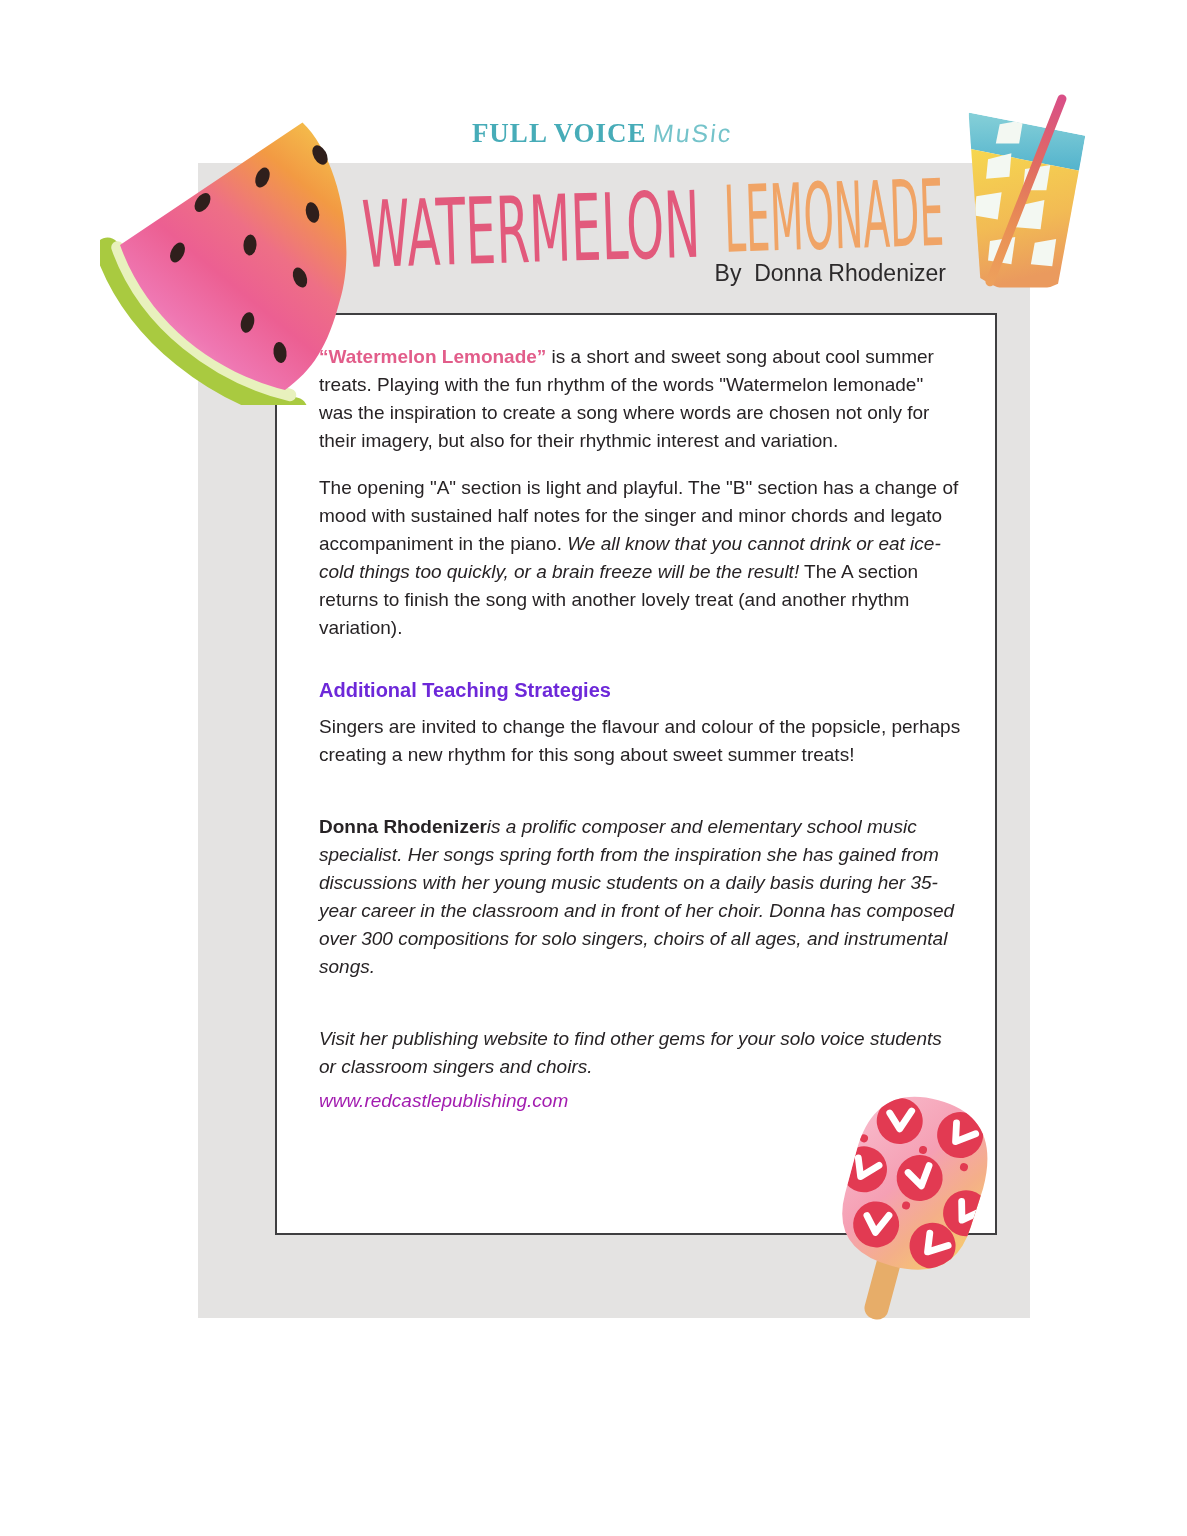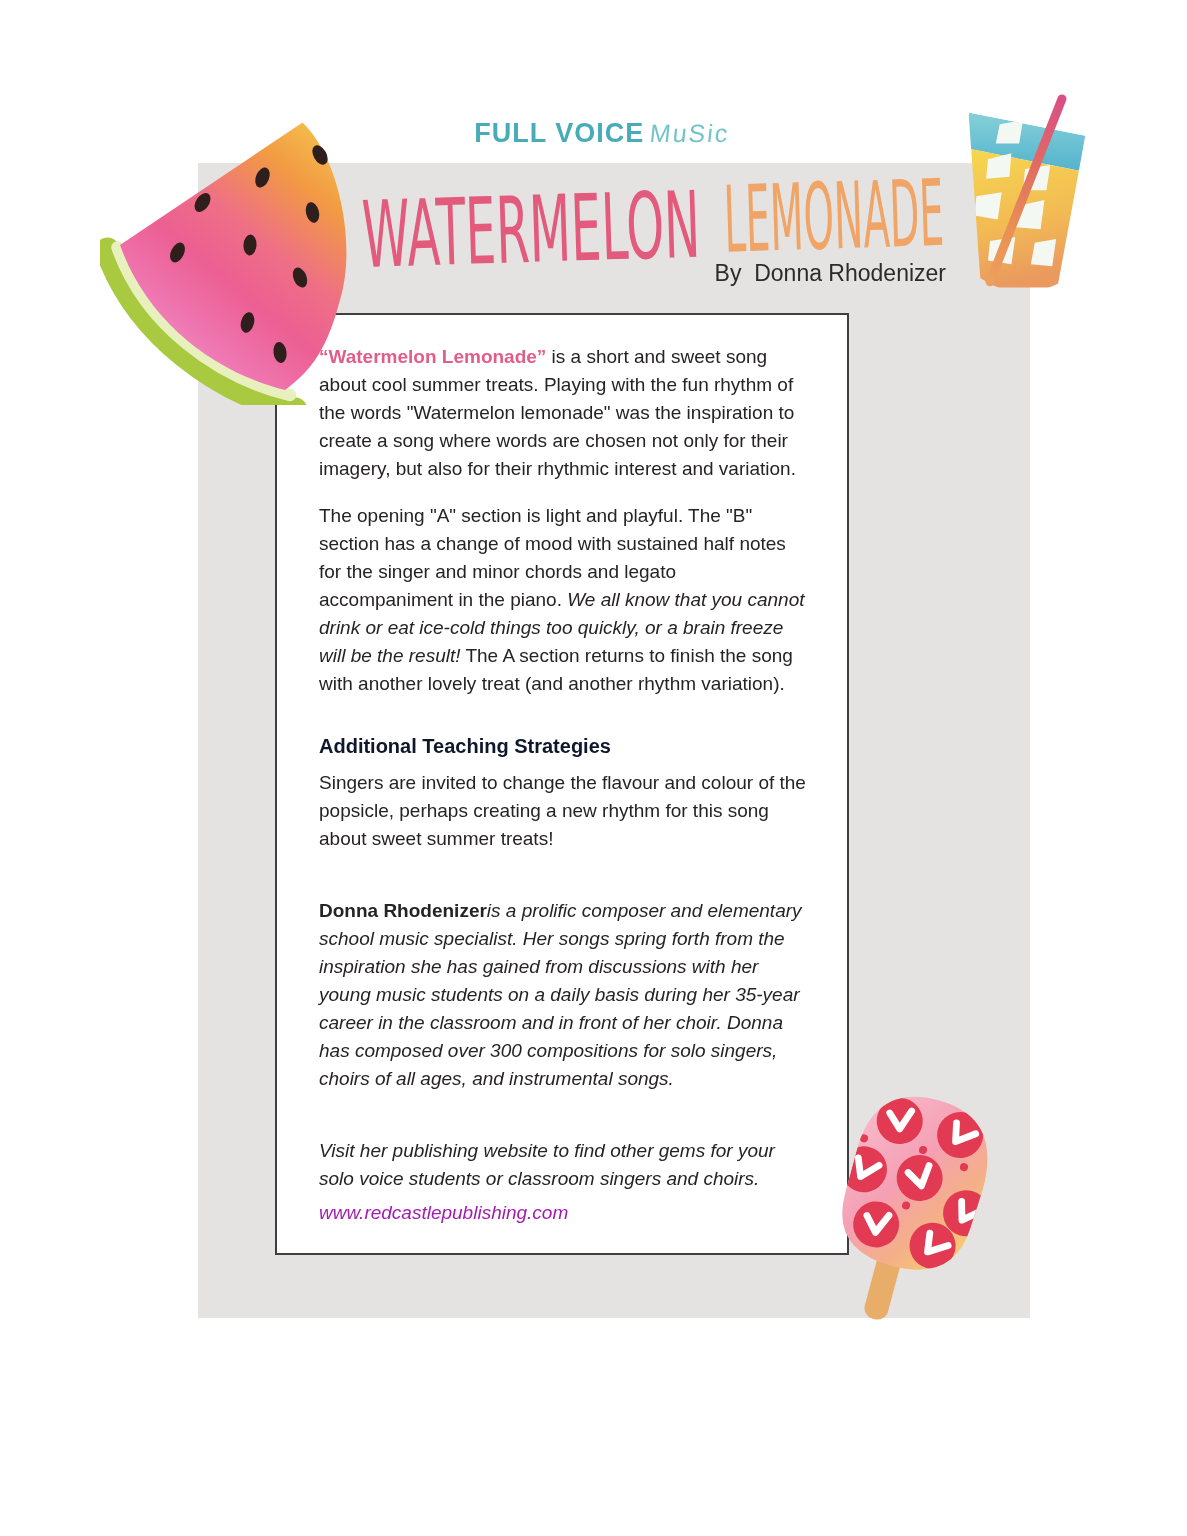--- a/index.html
+++ b/index.html
@@ -14,51 +14,51 @@
     position:absolute; left:198px; top:163px;
     width:832px; height:1155px;
     background:#e4e3e2;
     z-index:1;
   }
   .logo {
     position:absolute; left:402px; top:118px; width:400px;
     text-align:center; z-index:3; white-space:nowrap;
   }
   .logo-main {
-    font-weight:bold; font-size:27px; letter-spacing:1px; color:#47acb8;
+    font-weight:bold; font-size:27px; letter-spacing:1px; color:#47acb8;font-family:Liberation Serif, serif;
   }
   .logo-sub {
     display:inline-block; font-size:25px; letter-spacing:2px;
     color:#74c3ca; transform:skewX(-6deg); margin-left:6px;
   }
   .title-wrap {
     position:absolute; left:358px; top:170px; width:590px; height:108px;
     z-index:3; transform:rotate(-1.8deg);
   }
   .title-wrap svg { display:block; }
   .byline {
     position:absolute; left:546px; top:260px; width:400px;
     text-align:right; font-size:23px; color:#2c2a2b;
     white-space:pre; z-index:3;
   }
   .sheet {
-    position:absolute; left:275px; top:313px; width:574px; min-height:922px;
+    position:absolute; left:275px; top:313px; width:722px; min-height:922px;
     background:#ffffff; border:2px solid #3f3f41;
     padding:28px 34px 26px 42px;
     z-index:2;
   }
   .sheet p {
     font-size:19px; line-height:28px; color:#272325;
     margin-bottom:19px;
   }
   .sheet p.gap-top { margin-top:8px; }
   .sheet p.big-gap-top { margin-top:44px; }
   .lead-pink { color:#e25d8a; font-weight:bold; }
   h2.strategies {
-    color:#0f172a; font-size:20px; line-height:29px;
+    color:#6d28d9; font-size:20px; line-height:29px;
     margin:34px 0 3px 0; font-weight:bold;
   }
   .italic { font-style:italic; }
   .bio em { font-style:italic; }
   .bio strong { font-weight:bold; font-style:normal; }
   .weblink {
     display:inline-block; font-size:19px; line-height:28px;
     color:#a21caf; font-style:italic; text-decoration:none;
     margin-top:6px;
   }

